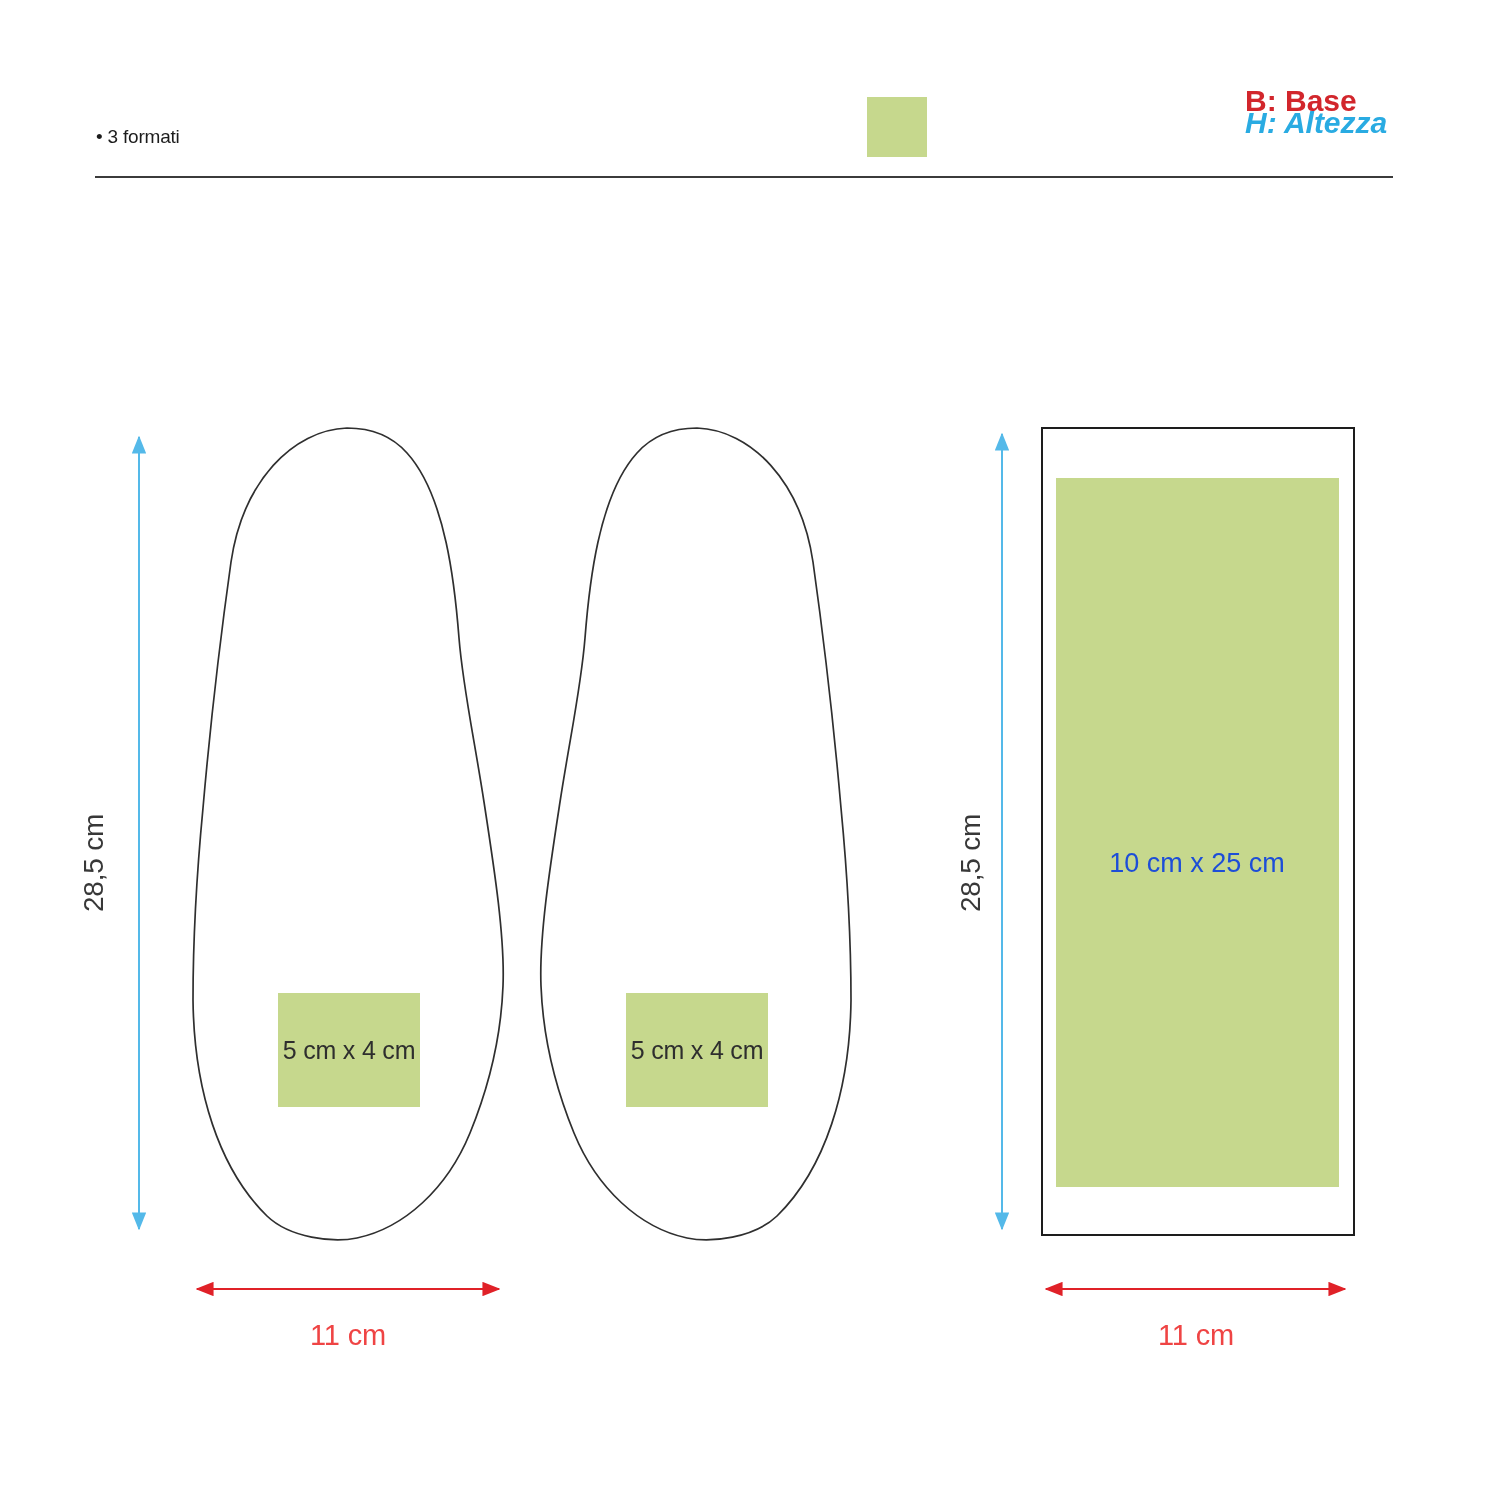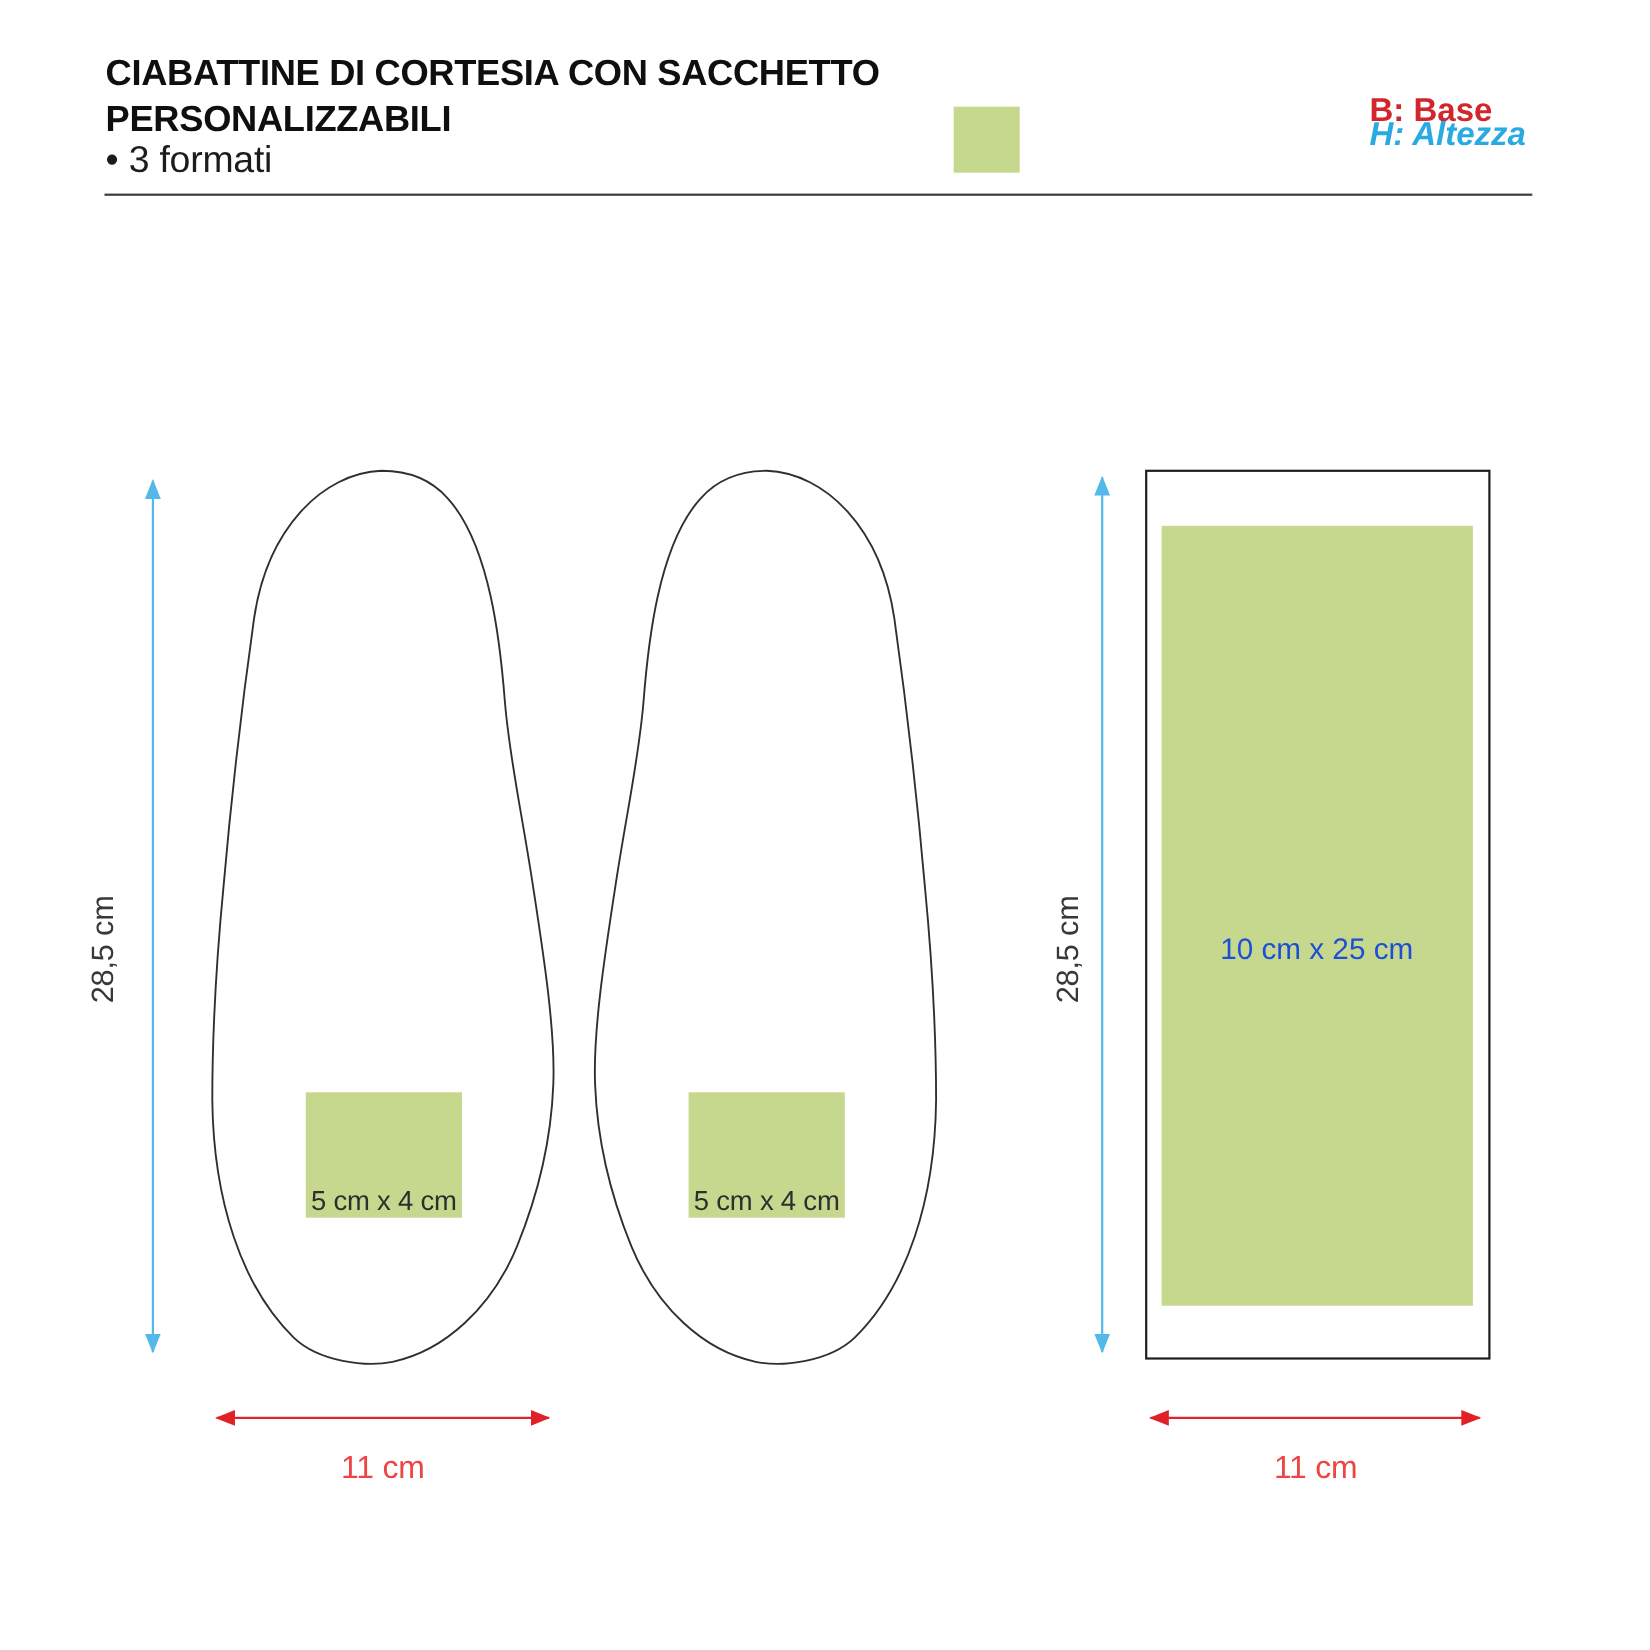--- a/index.html
+++ b/index.html
@@ -11,41 +11,41 @@
     overflow:hidden;
   }
   .abs{position:absolute;}
   .title{
     left:96px;top:45px;
     font-size:33px;font-weight:bold;color:#0f0f0f;
     line-height:42px;letter-spacing:-0.3px;
   }
   .subtitle{
     left:96px;top:126px;
-    font-size:34px;color:#1c1c1c;letter-spacing:-0.2px;
+    font-size:19px;color:#1c1c1c;letter-spacing:-0.2px;
   }
   .divider{
     left:95px;top:176px;width:1298px;height:2px;background:#3b3b3b;
   }
   .legend-swatch{
     left:867px;top:97px;width:60px;height:60px;
   }
   .legend-area-label{
     left:953px;top:140px;transform:translateY(-50%);
     font-size:32px;font-weight:bold;color:#111;letter-spacing:-0.3px;white-space:nowrap;
   }
   .legend-base{
     left:1245px;top:101px;transform:translateY(-50%);
     font-size:30px;font-weight:bold;white-space:nowrap;
   }
   .legend-height{
     left:1245px;top:123px;transform:translateY(-50%);
     font-size:30px;font-weight:bold;white-space:nowrap;font-style:italic;
   }
-  .print-rect{display:flex;align-items:flex-end;justify-content:center;}
+  .print-rect{display:flex;align-items:center;justify-content:center;}
   .print-rect-s1{left:278px;top:993px;width:142px;height:114px;}
   .print-rect-s2{left:626px;top:993px;width:142px;height:114px;}
   .bag-outer{
     left:1041px;top:427px;width:314px;height:809px;
     border:2px solid #1d1d1d;background:#ffffff;box-sizing:border-box;
   }
   .bag-green{left:1056px;top:478px;width:283px;height:709px;}
   .print-label{
     font-size:25px;color:#2e2e2e;white-space:nowrap;letter-spacing:-0.2px;
   }
@@ -104,24 +104,20 @@
 
     <line x1="139" y1="437" x2="139" y2="1229" stroke="#54b9e9" stroke-width="2" marker-start="url(#arrB)" marker-end="url(#arrB)"></line>
 
     <line x1="1002" y1="434" x2="1002" y2="1229" stroke="#54b9e9" stroke-width="2" marker-start="url(#arrB)" marker-end="url(#arrB)"></line>
 
     <line x1="197" y1="1289" x2="499" y2="1289" stroke="#e02128" stroke-width="2" marker-start="url(#arrR)" marker-end="url(#arrR)"></line>
 
     <line x1="1046" y1="1289" x2="1345" y2="1289" stroke="#e02128" stroke-width="2" marker-start="url(#arrR)" marker-end="url(#arrR)"></line>
   </svg>
 
-  <div class="abs title">
-    <div>CIABATTINE DI CORTESIA CON SACCHETTO</div>
-    <div>PERSONALIZZABILI</div>
-  </div>
   <div class="abs subtitle">• 3 formati</div>
   <div class="abs divider"></div>
 
   <div class="abs legend-swatch" style="background:#c6d88d;"></div>
   <div class="abs legend-base" style="color:#d2262c;">B: Base</div>
   <div class="abs legend-height" style="color:#29abe2;">H: Altezza</div>
 
   <div class="abs print-rect print-rect-s1" style="background:#c6d88d;">
     <span class="print-label">5 cm x 4 cm</span>
   </div>

